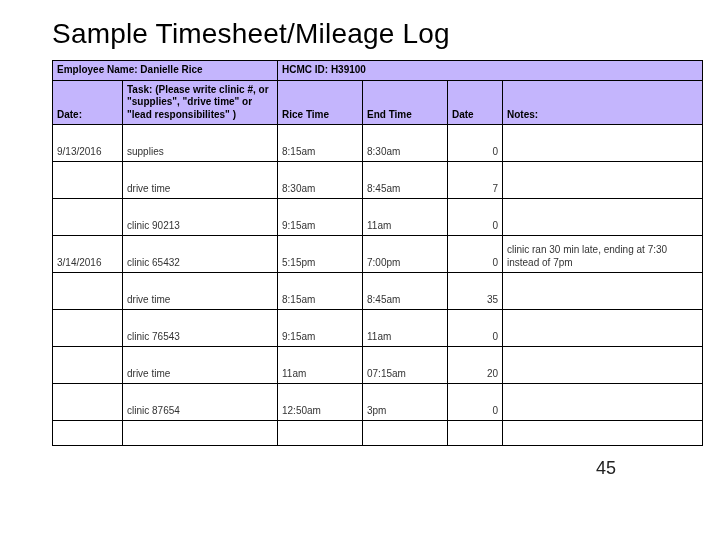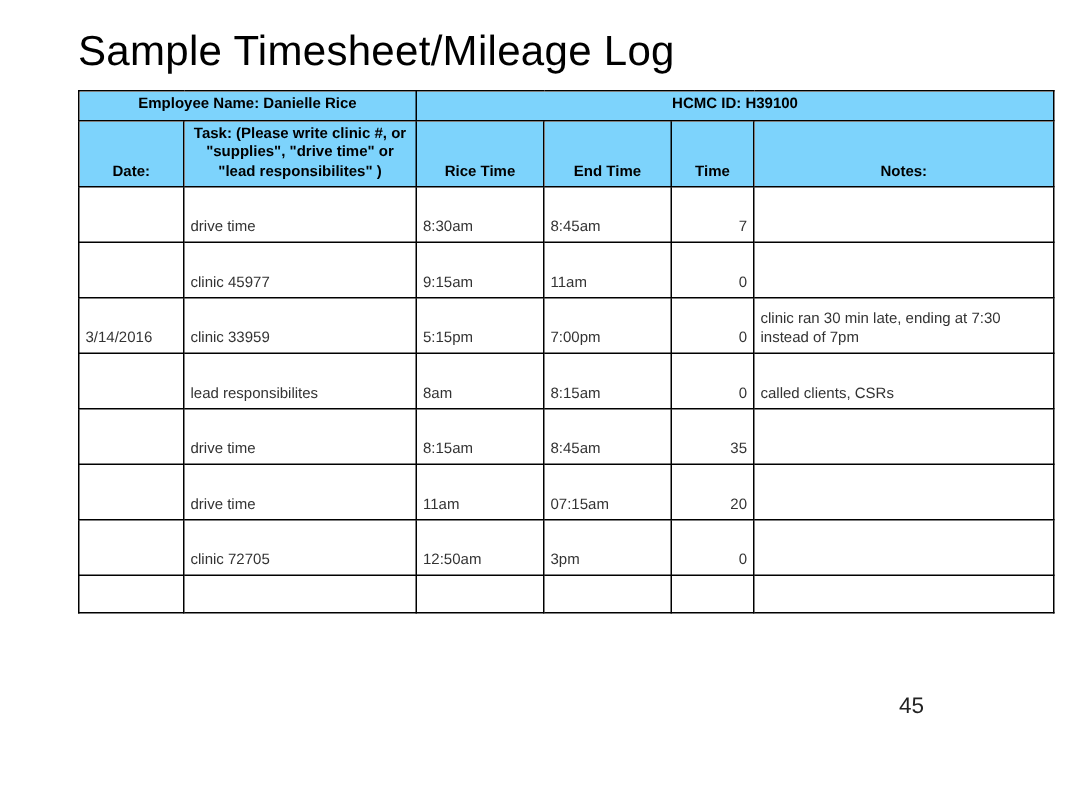--- a/index.html
+++ b/index.html
@@ -35,43 +35,43 @@
   }
   table.sheet th, table.sheet td {
     border: 1px solid #000;
     font-size: 10px;
     line-height: 1.25;
     padding: 3px 4px;
     vertical-align: bottom;
     overflow: hidden;
   }
   table.sheet th {
-    background: #7dd3fc;
+    background: #c4b5fd;
     font-weight: 700;
-    text-align: center;
+    text-align: left;
   }
   table.sheet tr.data td {
     height: 30px;
     color: #333;
   }
   table.sheet tr.blank td {
     height: 18px;
   }
   .col-date   { width: 70px; }
   .col-task   { width: 155px; }
   .col-start  { width: 85px; }
   .col-end    { width: 85px; }
   .col-miles  { width: 55px; text-align: right; }
   .col-notes  { width: 200px; }
   td.miles { text-align: right; }
   .pagenum {
     position: absolute;
     right: 120px;
     bottom: 12px;
-    font-size: 15px;
+    font-size: 18px;
     color: #222;
   }
 </style>
 </head>
 <body>
 
 <div class="slide">
 
   <h1 class="title">Sample Timesheet/Mileage Log</h1>
 
@@ -88,76 +88,84 @@
       <thead>
         <tr>
           <th colspan="2">Employee Name: Danielle Rice</th>
           <th colspan="4">HCMC ID: H39100</th>
         </tr>
         <tr>
           <th>Date:</th>
           <th>Task: (Please write clinic #, or "supplies", "drive time" or "lead responsibilites" )</th>
           <th>Rice Time</th>
           <th>End Time</th>
-          <th>Time</th>
+          <th>Date</th>
           <th>Notes:</th>
         </tr>
       </thead>
       <tbody>
+        <tr class="data">
+          <td>9/13/2016</td>
+          <td>supplies</td>
+          <td>8:15am</td>
+          <td>8:30am</td>
+          <td class="miles">0</td>
+          <td></td>
+        </tr>
         <tr class="data">
           <td></td>
           <td>drive time</td>
           <td>8:30am</td>
           <td>8:45am</td>
           <td class="miles">7</td>
           <td></td>
         </tr>
         <tr class="data">
           <td></td>
-          <td>clinic 45977</td>
+          <td>clinic 90213</td>
           <td>9:15am</td>
           <td>11am</td>
           <td class="miles">0</td>
           <td></td>
         </tr>
         <tr class="data">
           <td>3/14/2016</td>
-          <td>clinic 33959</td>
+          <td>clinic 65432</td>
           <td>5:15pm</td>
           <td>7:00pm</td>
           <td class="miles">0</td>
           <td>clinic ran 30 min late, ending at 7:30 instead of 7pm</td>
         </tr>
         <tr class="data">
           <td></td>
-          <td>lead responsibilites</td>
-          <td>8am</td>
-          <td>8:15am</td>
-          <td class="miles">0</td>
-          <td>called clients, CSRs</td>
-        </tr>
-        <tr class="data">
-          <td></td>
           <td>drive time</td>
           <td>8:15am</td>
           <td>8:45am</td>
           <td class="miles">35</td>
+          <td></td>
+        </tr>
+        <tr class="data">
+          <td></td>
+          <td>clinic 76543</td>
+          <td>9:15am</td>
+          <td>11am</td>
+          <td class="miles">0</td>
           <td></td>
         </tr>
         <tr class="data">
           <td></td>
           <td>drive time</td>
           <td>11am</td>
           <td>07:15am</td>
           <td class="miles">20</td>
           <td></td>
         </tr>
         <tr class="data">
           <td></td>
-          <td>clinic 72705</td>
+          <td>clinic 87654</td>
           <td>12:50am</td>
           <td>3pm</td>
           <td class="miles">0</td>
           <td></td>
         </tr>
         <tr class="blank">
           <td></td>
             <td></td>
             <td></td>
           <td></td>

